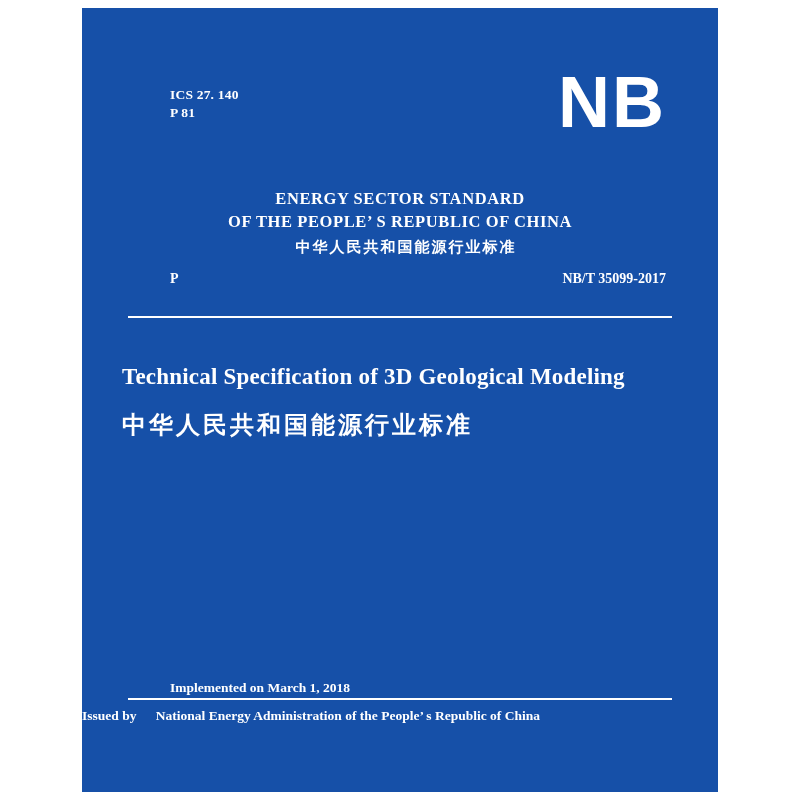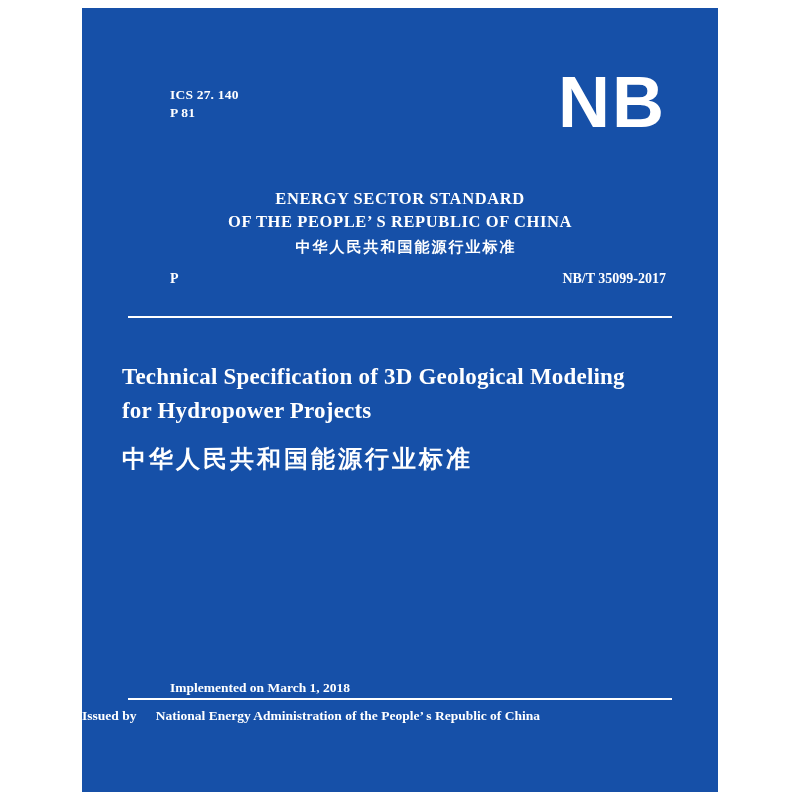--- a/index.html
+++ b/index.html
@@ -166,21 +166,20 @@
 
     <div class="code-row">
       <span>P</span>
       <span>NB/T 35099-2017</span>
     </div>
 
     <div class="rule rule-top"></div>
 
     <div class="title-block">
       <div class="title-en">Technical Specification of 3D Geological Modeling</div>
-      <div class="title-en">for Hydropower Projects</div>
       <div class="title-cn">中华人民共和国能源行业标准</div>
     </div>
 
     <div class="dates-row">
       <span>Implemented on March 1, 2018</span>
     </div>
 
     <div class="rule rule-bottom"></div>
 
     <div class="issuer-row">

